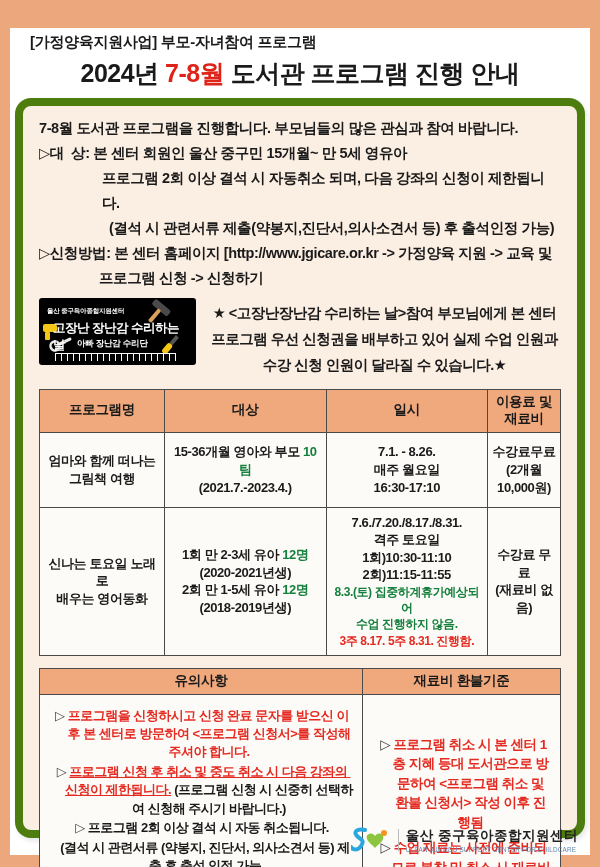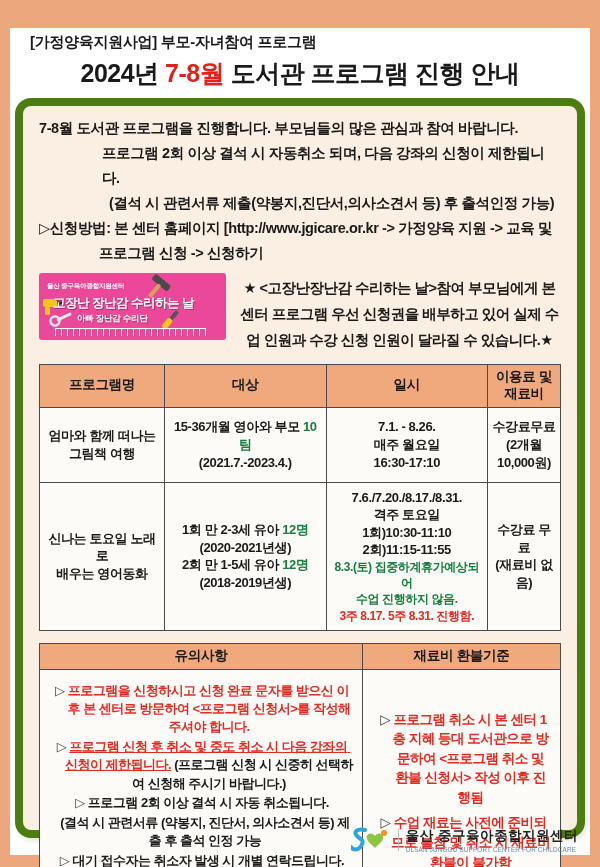--- a/index.html
+++ b/index.html
@@ -41,22 +41,22 @@
   .indent2{padding-left:70px;}
   .indent3{padding-left:60px;}
   .red{color:#E42B22;}
   .redbold{color:#D01F16;font-weight:800;}
   .blue{color:#15803d;}
   .star{color:#F2928C;}
   .underline{text-decoration:underline;}
 
   .notice-row{display:flex;gap:12px;margin:7px 0 9px 0;align-items:flex-start;}
   .banner{
-    position:relative;width:187px;height:67px;flex:none;
-    background:#ec4899;border-radius:3px;overflow:hidden;
+    position:relative;width:157px;height:67px;flex:none;
+    background:#000000;border-radius:3px;overflow:hidden;
     color:#ffffff;
   }
   .b-org{position:absolute;left:8px;top:9px;font-size:6.5px;font-weight:700;letter-spacing:-0.2px;}
   .b-title{
     position:absolute;left:14px;top:22px;right:4px;
     font-size:12.5px;font-weight:800;letter-spacing:-0.5px;
     text-shadow:1px 1px 0 rgba(0,0,0,0.35);
   }
   .b-sub{
     position:absolute;left:38px;top:40px;
@@ -118,20 +118,21 @@
 <div class="page">
 
   <div class="tag">[가정양육지원사업] 부모-자녀참여 프로그램</div>
 
   <div class="title"><span>2024년 </span><span class="red">7-8월</span><span> 도서관 프로그램 진행 안내</span></div>
 
   <div class="box">
 
     <div class="iline"><span>7-8월 도서관 프로그램을 진행합니다. 부모님들의 많은 관심과 참여 바랍니다.</span></div>
 
+    <div class="iline"><span>▷대  상: </span><span>본 센터 회원인 울산 중구민 15개월~ 만 5세 영유아</span></div>
 
     <div class="iline indent1"><span>프로그램 2회 이상 결석 시 자동취소 되며, 다음 강좌의 신청이 제한됩니다.</span></div>
 
     <div class="iline indent2"><span>(결석 시 관련서류 제출(약봉지,진단서,의사소견서 등) 후 출석인정 가능)</span></div>
 
 
     <div class="iline"><span>▷신청방법: </span><span>본 센터 홈페이지 [http://www.jgicare.or.kr -&gt; 가정양육 지원 -&gt; 교육 및</span></div>
 
     <div class="iline indent3"><span>프로그램 신청 -&gt; 신청하기</span></div>
 

